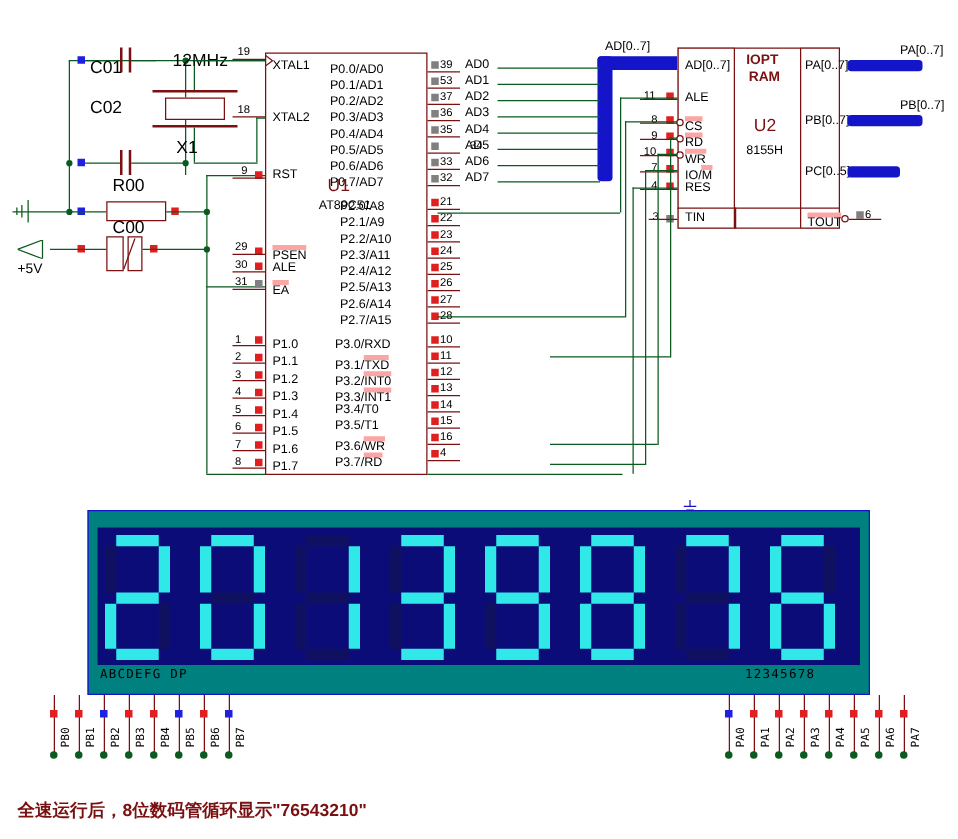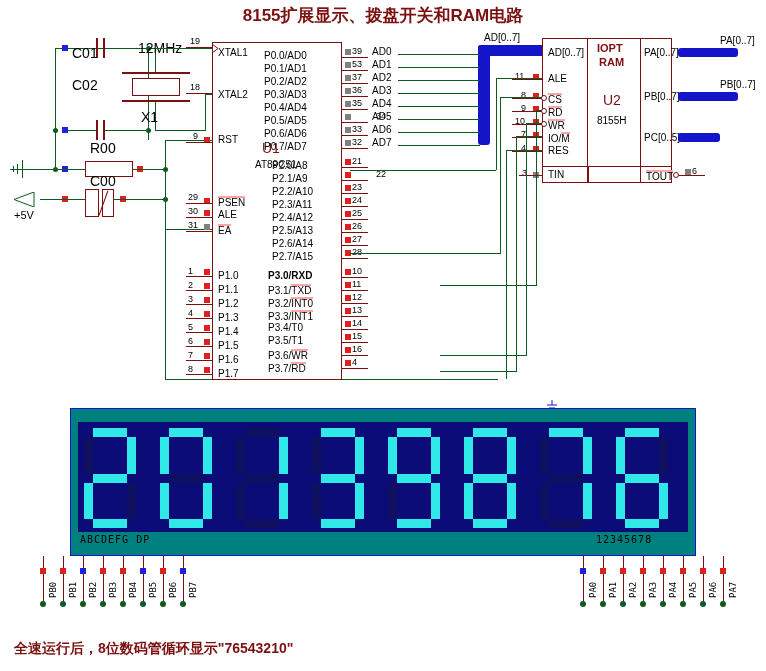--- a/index.html
+++ b/index.html
@@ -18,21 +18,21 @@
   .bus{position:absolute;background:#1414c8;border-radius:3px;}
   .dot{position:absolute;width:5px;height:5px;border-radius:50%;background:#0b5a20;}
   .sq-r{position:absolute;width:6px;height:6px;background:#e02020;}
   .sq-b{position:absolute;width:6px;height:6px;background:#2020e0;}
   .sq-g{position:absolute;width:6px;height:6px;background:#808080;}
   .circ{position:absolute;width:6px;height:6px;border:1px solid #7a1010;border-radius:50%;
         background:#fff;box-sizing:border-box;}
   .box{position:absolute;border:1px solid #7a1010;background:#fff;box-sizing:border-box;}
   .lbl{position:absolute;font-size:9px;color:#000;white-space:nowrap;line-height:10px;}
   .pin-no{position:absolute;font-size:9px;color:#000;white-space:nowrap;}
-  .ovl{border-top:2px solid #fca5a5;display:inline-block;line-height:10px;}
+  .ovl{border-top:4px solid #fca5a5;display:inline-block;line-height:10px;}
   .big{font-size:14px;color:#000;}
   .cmpname{position:absolute;font-size:14px;color:#7a1010;white-space:nowrap;}
   .ic-title{position:absolute;font-size:11px;font-weight:bold;color:#7a1010;white-space:nowrap;}
 
   
   .disp-outer{position:absolute;border:1px solid #1414c8;background:#00807f;box-sizing:border-box;}
   .disp-screen{position:absolute;background:#0c0c78;}
   .seg-row{position:absolute;display:flex;}
   .digit{position:relative;}
   .seg{position:absolute;background:#30e8e8;}
@@ -44,21 +44,20 @@
   .pinlbl{position:absolute;font-size:9px;color:#000;
           transform:rotate(-90deg);transform-origin:left top;white-space:nowrap;
           font-family:"DejaVu Sans Mono",monospace;}
   .node{position:absolute;width:6px;height:6px;border-radius:50%;background:#0b5a20;}
 </style>
 </head>
 <body>
 
 <div class="root">
 
-  <div class="title">8155扩展显示、拨盘开关和RAM电路</div>
 
   <div class="wire wh" style="left:55px;top:48px;width:70px;height:1px;"></div>
   <div class="wire wv" style="left:55px;top:48px;width:1px;height:121px;"></div>
   <div class="wire wh" style="left:150px;top:48px;width:62px;height:1px;"></div>
   <div class="wire wv" style="left:148px;top:48px;width:1px;height:92px;"></div>
   <div class="dot" style="left:146px;top:46px;"></div>
 
   <div class="sq-b" style="left:62px;top:45px;"></div>
   <div class="wire-d" style="left:96px;top:38px;width:2px;height:20px;"></div>
   <div class="wire-d" style="left:103px;top:38px;width:2px;height:20px;"></div>
@@ -237,21 +236,21 @@
       <div class="lbl" style="left:372px;top:138px;font-size:10px;">AD7</div>
     </div>
   <div id="u1-p2">
       <div class="lbl" style="left:272px;top:161px;font-size:10px;">P2.0/A8</div>
       <div class="wire-d" style="left:342px;top:167px;width:26px;height:1px;"></div>
       <div class="sq-r" style="left:345px;top:159px;"></div>
       <div class="pin-no" style="left:352px;top:156px;">21</div>
       <div class="lbl" style="left:272px;top:174px;font-size:10px;">P2.1/A9</div>
       <div class="wire-d" style="left:342px;top:180px;width:26px;height:1px;"></div>
       <div class="sq-r" style="left:345px;top:172px;"></div>
-      <div class="pin-no" style="left:352px;top:169px;padding-left:24px;">22</div>
+      <div class="pin-no" style="left:352px;top:169px;">22</div>
       <div class="lbl" style="left:272px;top:187px;font-size:10px;">P2.2/A10</div>
       <div class="wire-d" style="left:342px;top:193px;width:26px;height:1px;"></div>
       <div class="sq-r" style="left:345px;top:185px;"></div>
       <div class="pin-no" style="left:352px;top:182px;">23</div>
       <div class="lbl" style="left:272px;top:200px;font-size:10px;">P2.3/A11</div>
       <div class="wire-d" style="left:342px;top:206px;width:26px;height:1px;"></div>
       <div class="sq-r" style="left:345px;top:198px;"></div>
       <div class="pin-no" style="left:352px;top:195px;">24</div>
       <div class="lbl" style="left:272px;top:213px;font-size:10px;">P2.4/A12</div>
       <div class="wire-d" style="left:342px;top:219px;width:26px;height:1px;"></div>
@@ -264,21 +263,21 @@
       <div class="lbl" style="left:272px;top:239px;font-size:10px;">P2.6/A14</div>
       <div class="wire-d" style="left:342px;top:245px;width:26px;height:1px;"></div>
       <div class="sq-r" style="left:345px;top:237px;"></div>
       <div class="pin-no" style="left:352px;top:234px;">27</div>
       <div class="lbl" style="left:272px;top:252px;font-size:10px;">P2.7/A15</div>
       <div class="wire-d" style="left:342px;top:258px;width:26px;height:1px;"></div>
       <div class="sq-r" style="left:345px;top:250px;"></div>
       <div class="pin-no" style="left:352px;top:247px;">28</div>
     </div>
   <div id="u1-p3">
-      <div class="lbl" style="left:268px;top:271px;font-size:10px;font-weight:bold;">P3.0/RXD</div>
+      <div class="lbl" style="left:268px;top:271px;font-size:10px;">P3.0/RXD</div>
       <div class="wire-d" style="left:342px;top:277px;width:26px;height:1px;"></div>
       <div class="sq-r" style="left:345px;top:269px;"></div>
       <div class="pin-no" style="left:352px;top:266px;">10</div>
       <div class="lbl" style="left:268px;top:284px;font-size:10px;"><span>P3.1/</span><span class="ovl">TXD</span></div>
       <div class="wire-d" style="left:342px;top:290px;width:26px;height:1px;"></div>
       <div class="sq-r" style="left:345px;top:282px;"></div>
       <div class="pin-no" style="left:352px;top:279px;">11</div>
       <div class="lbl" style="left:268px;top:297px;font-size:10px;"><span>P3.2/</span><span class="ovl">INT0</span></div>
       <div class="wire-d" style="left:342px;top:303px;width:26px;height:1px;"></div>
       <div class="sq-r" style="left:345px;top:295px;"></div>

